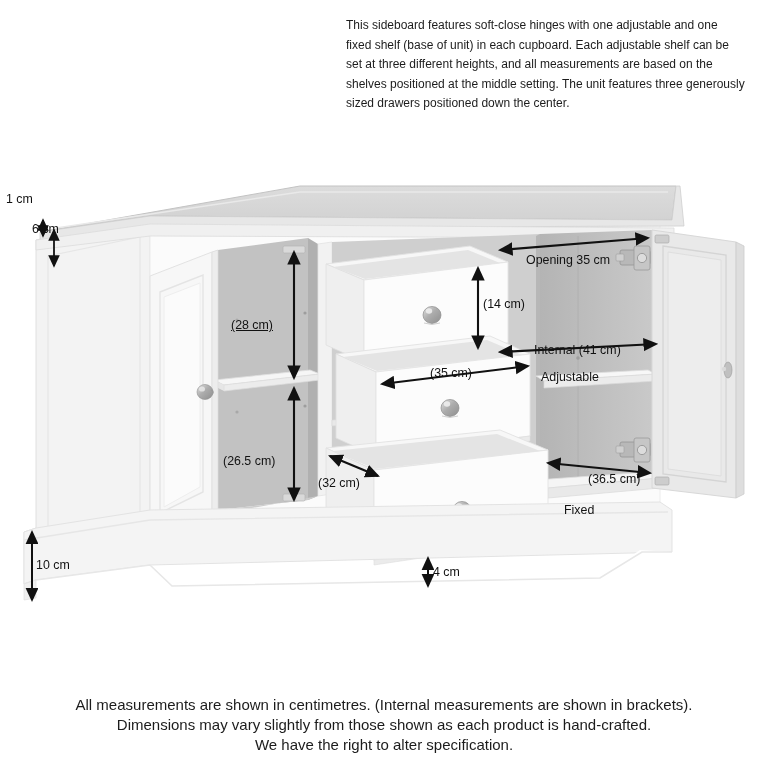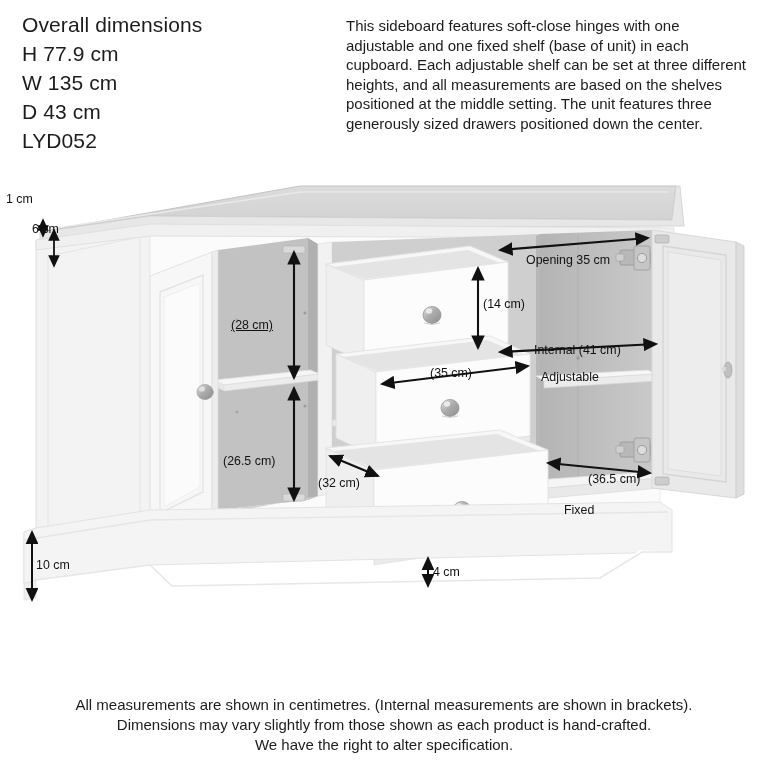--- a/index.html
+++ b/index.html
@@ -33,21 +33,21 @@
     line-height: 29px;
     color: #1c1c1c;
     letter-spacing: 0.1px;
     white-space: nowrap;
   }
   #header-description {
     position: absolute;
     left: 346px;
     top: 16px;
     width: 400px;
-    font-size: 15px;
+    font-size: 12px;
     line-height: 19.6px;
     color: #1c1c1c;
   }
 
   
   #diagram {
     position: absolute;
     left: 0;
     top: 180px;
     width: 768px;
@@ -78,27 +78,20 @@
     font-size: 15px;
     line-height: 20px;
     color: #1c1c1c;
   }
 </style>
 </head>
 <body>
 
 <div id="page">
 
-  <div id="header-specs">
-    <div class="spec-line">Overall dimensions</div>
-    <div class="spec-line">H 77.9 cm</div>
-    <div class="spec-line">W 135 cm</div>
-    <div class="spec-line">D 43 cm</div>
-    <div class="spec-line">LYD052</div>
-  </div>
 
   <div id="header-description">This sideboard features soft-close hinges with one adjustable and one fixed shelf (base of unit) in each cupboard. Each adjustable shelf can be set at three different heights, and all measurements are based on the shelves positioned at the middle setting. The unit features three generously sized drawers positioned down the center.</div>
 
   <div id="diagram">
     <svg width="768" height="450" viewBox="0 0 768 450" xmlns="http://www.w3.org/2000/svg">
       <defs>
         <linearGradient id="topGrad" x1="0" y1="0" x2="0" y2="1">
           <stop offset="0%" stop-color="#dcdcdc"></stop>
           <stop offset="100%" stop-color="#cfcfcf"></stop>
         </linearGradient>

